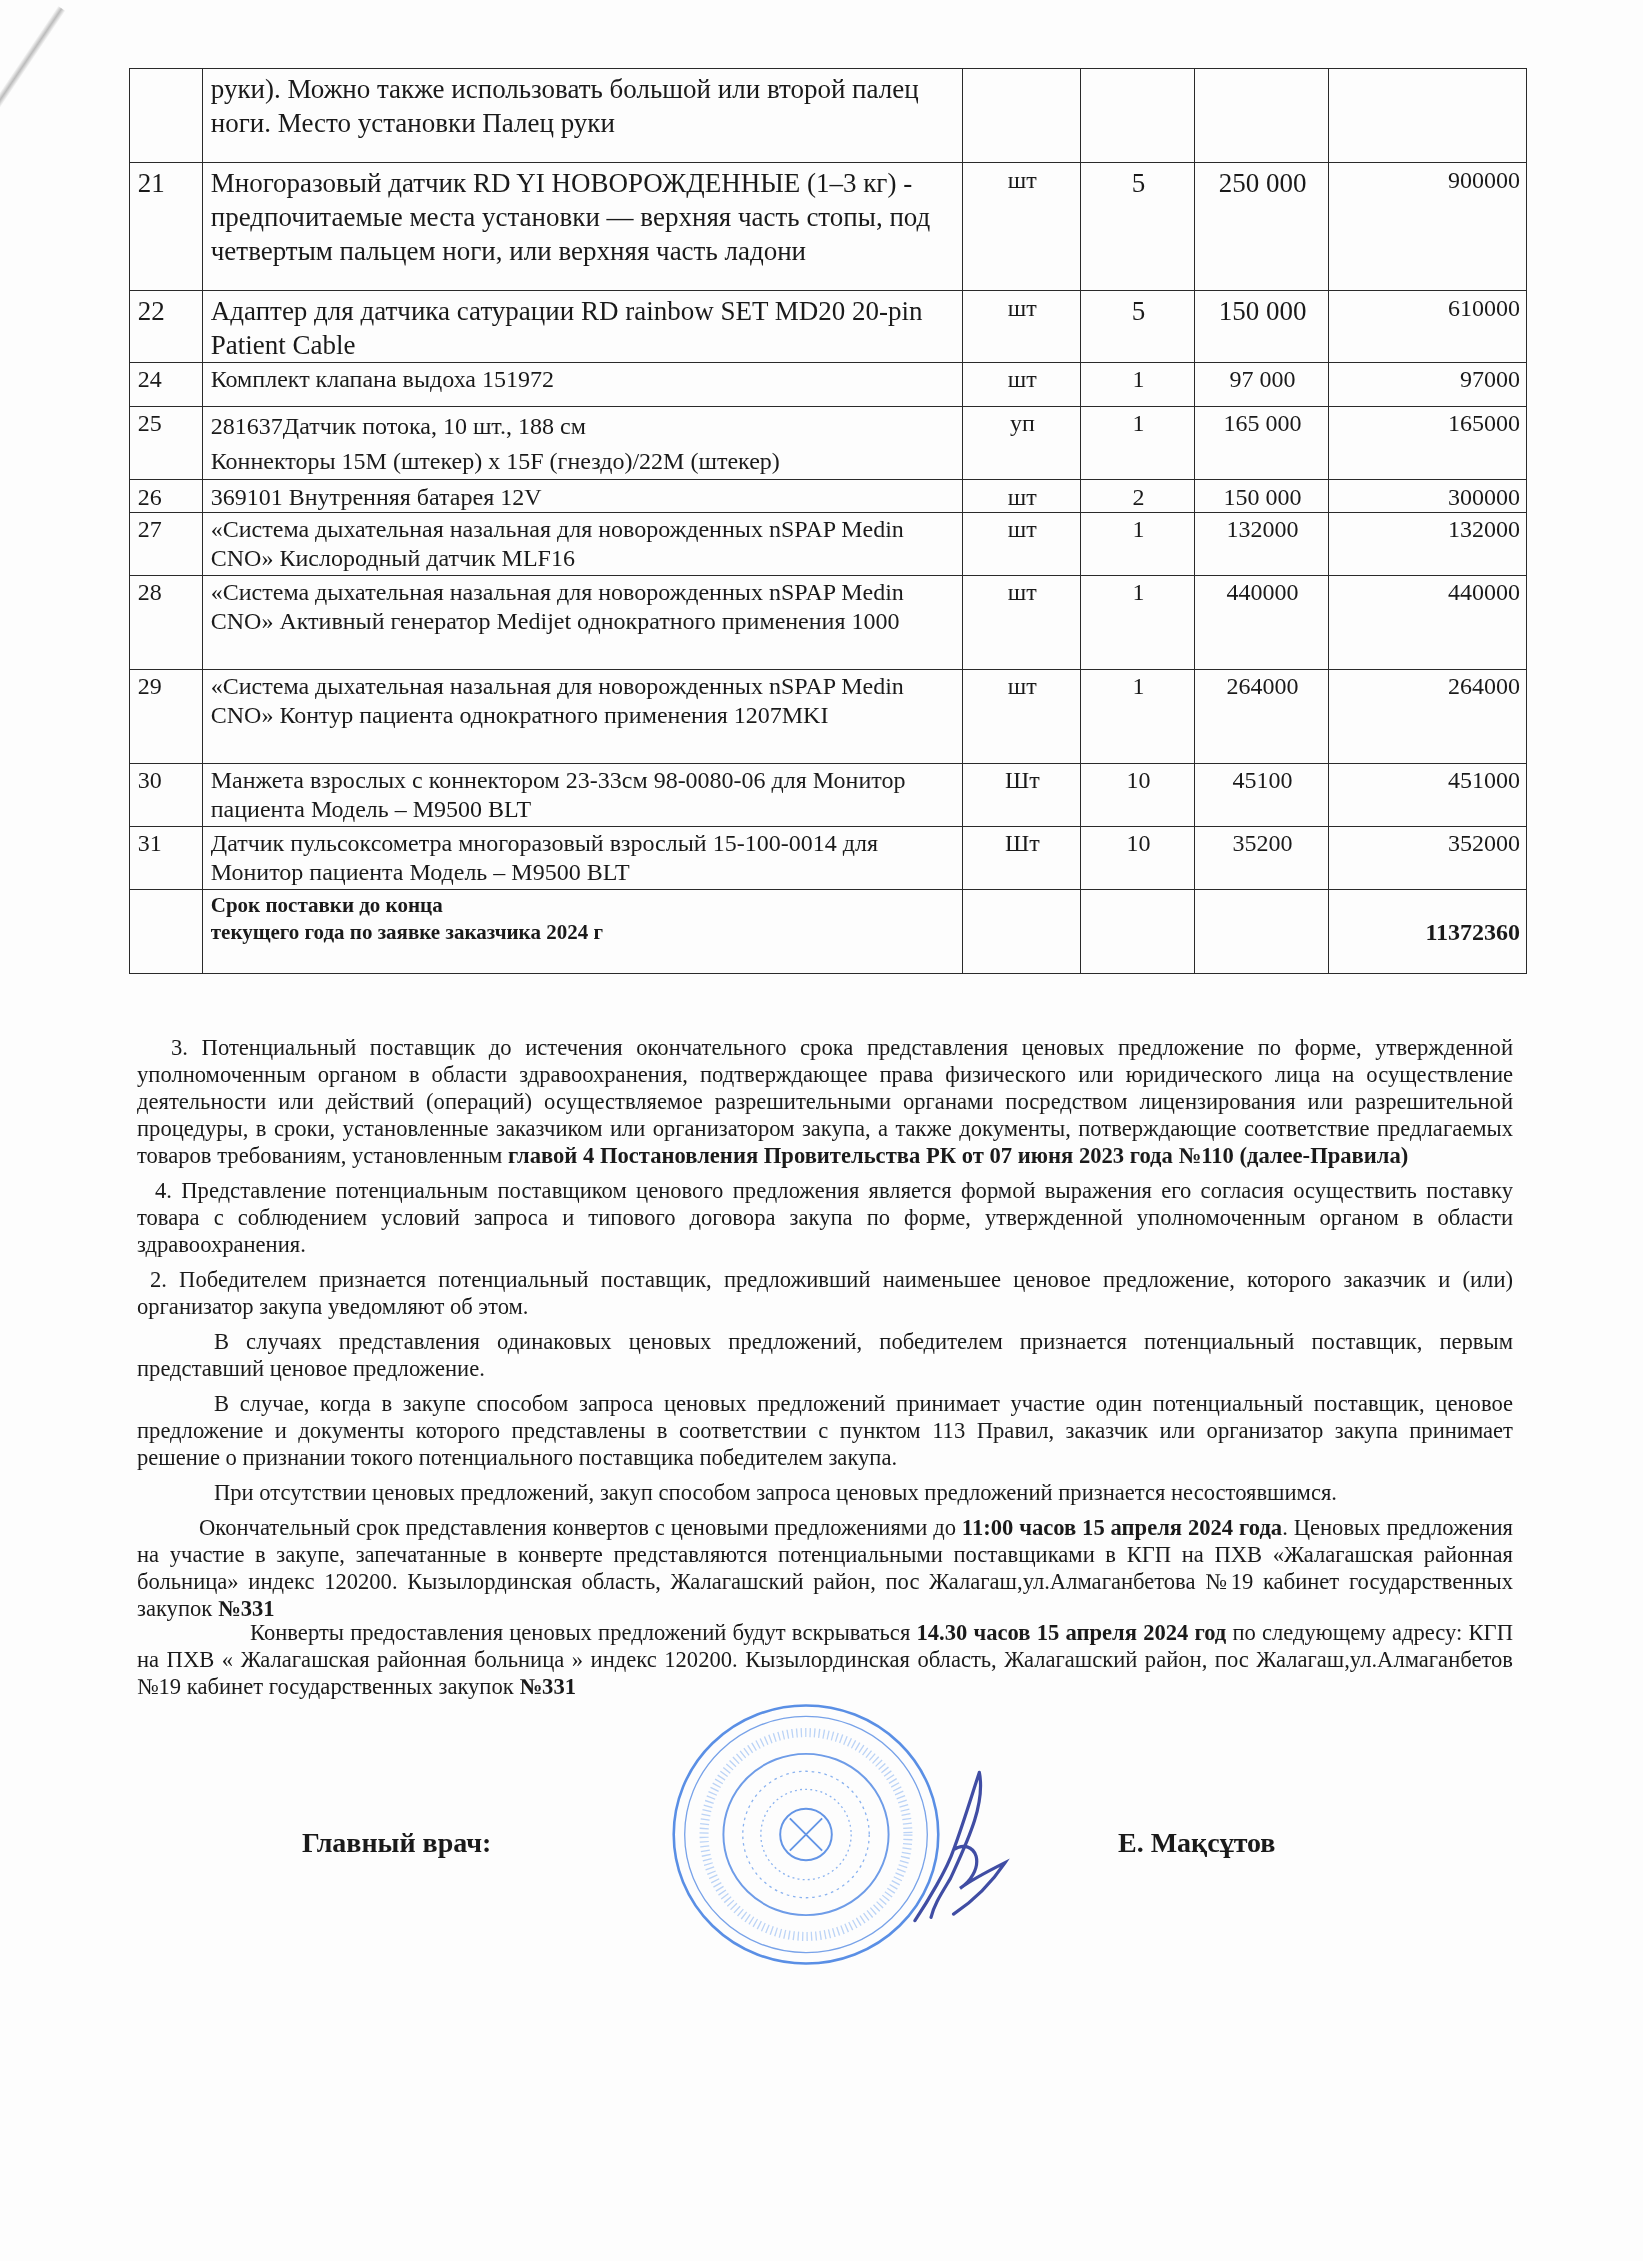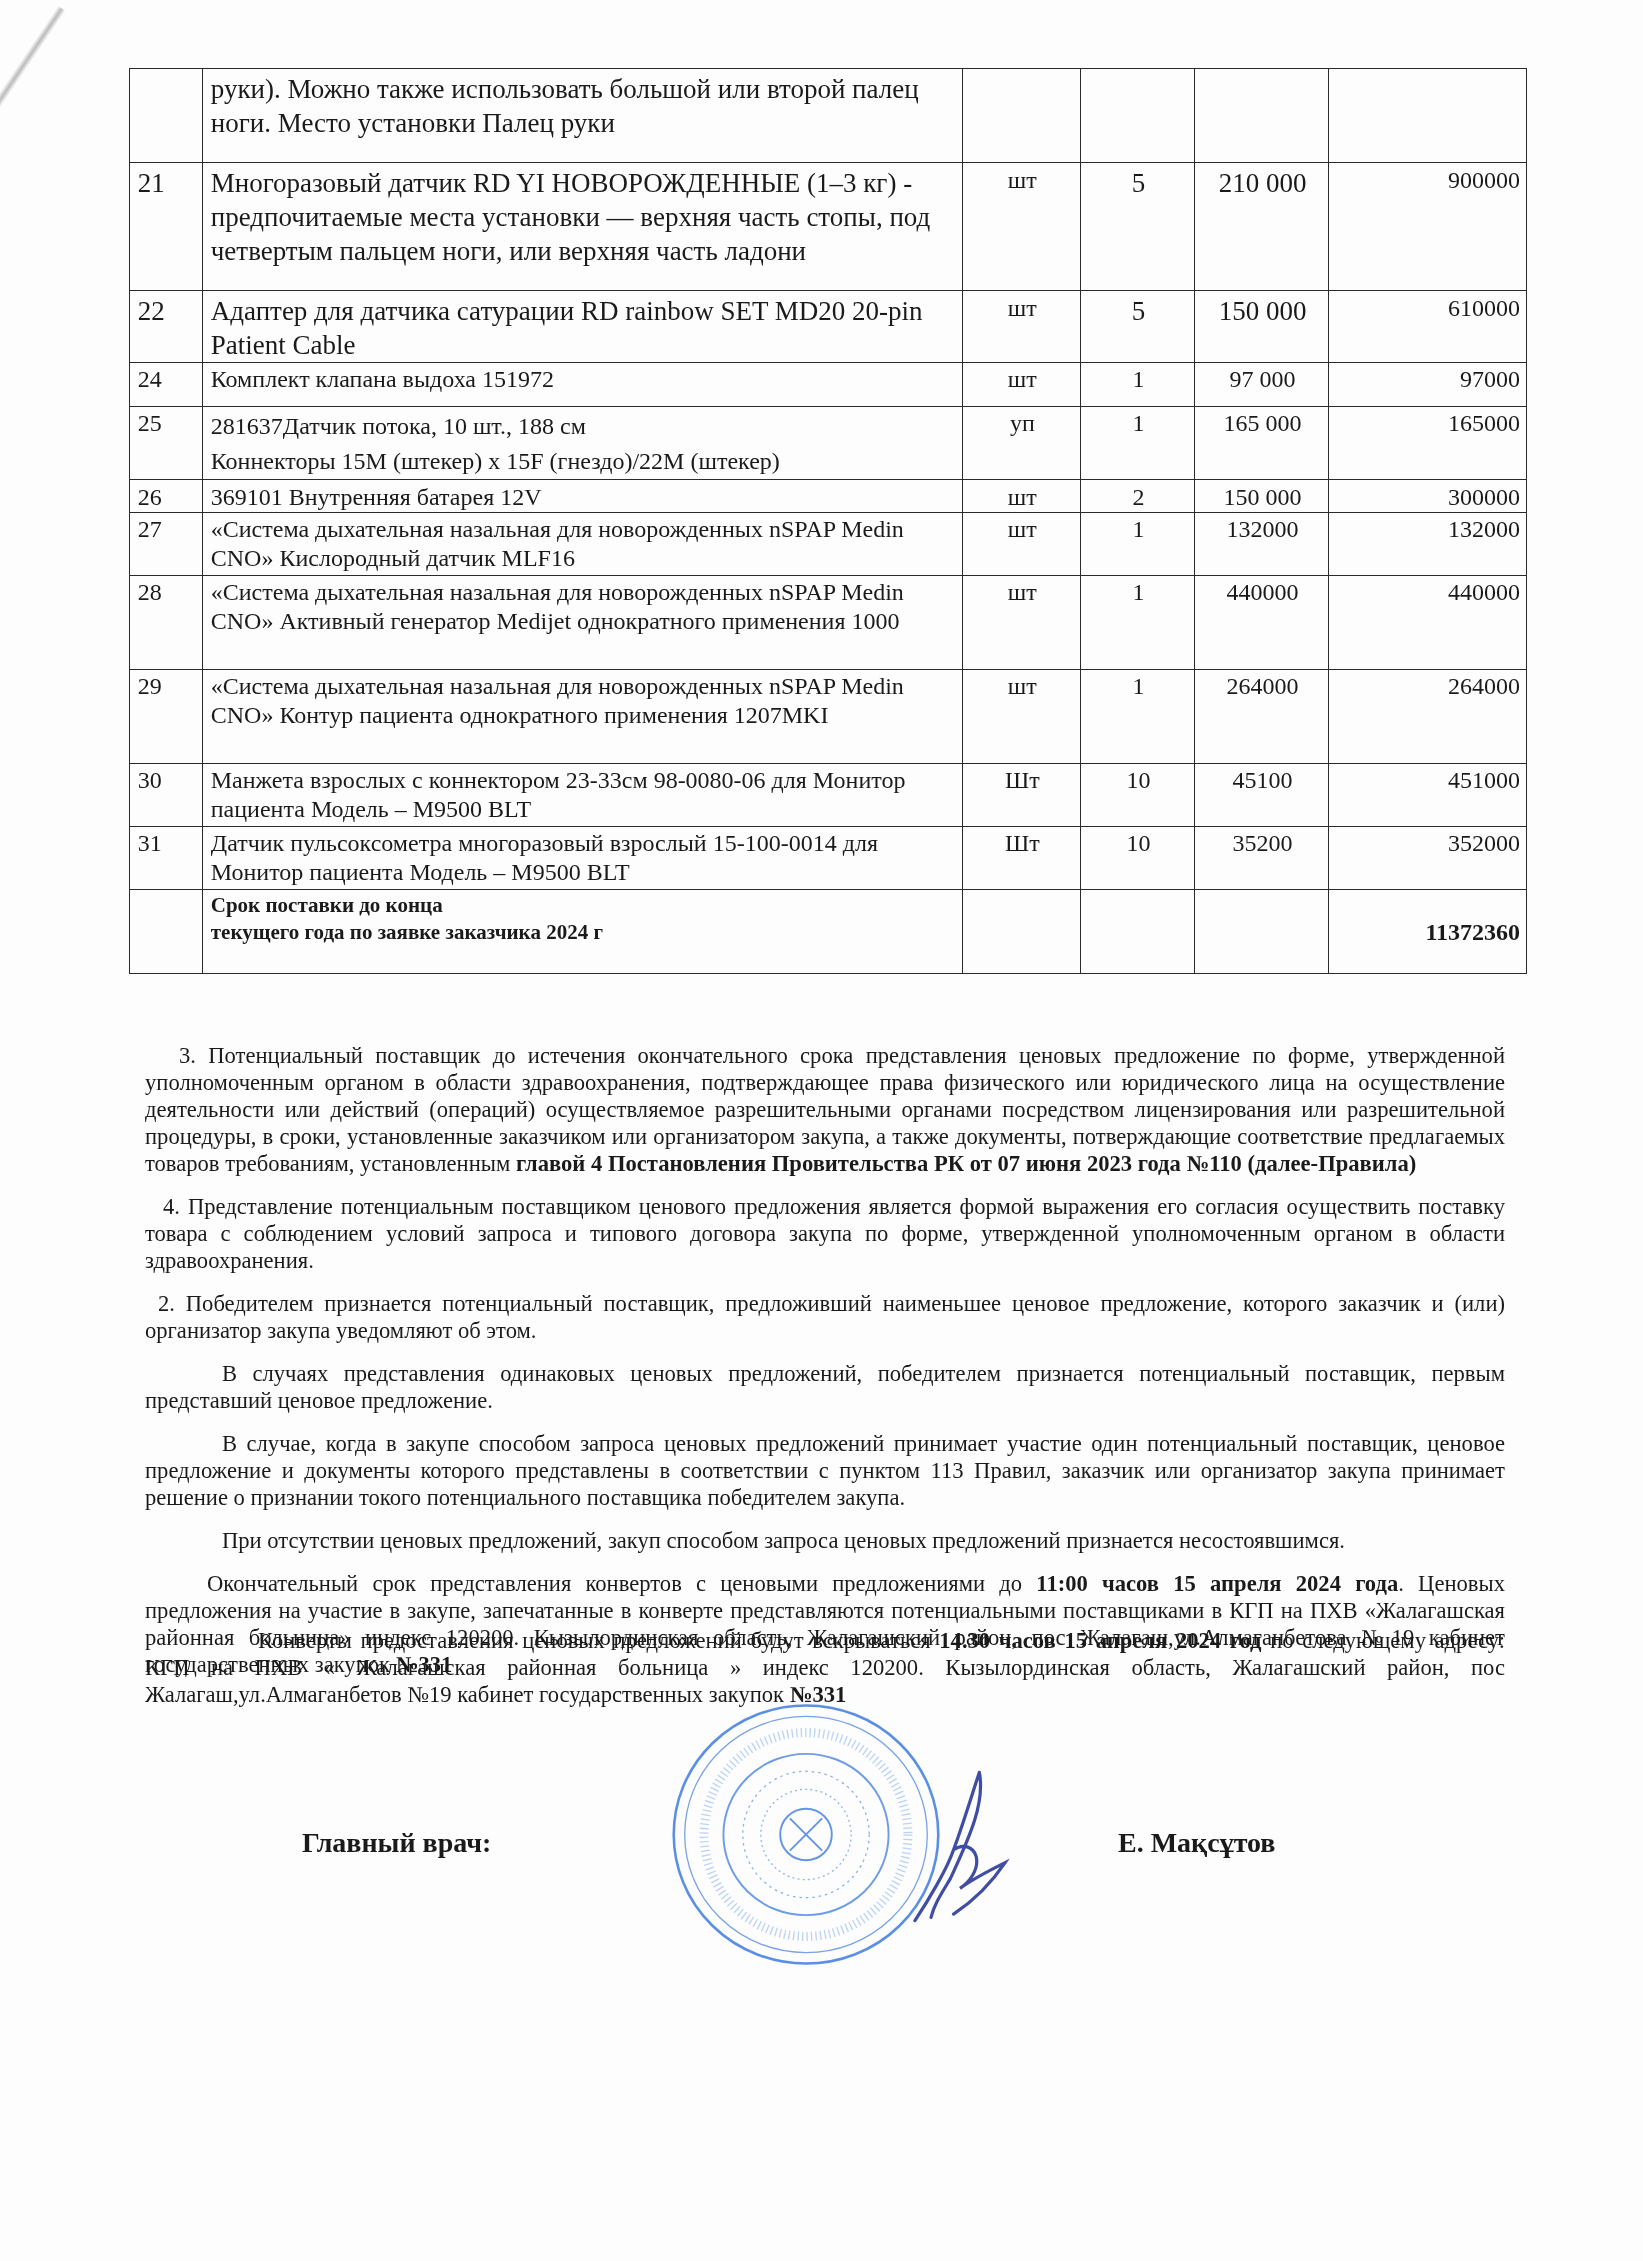--- a/index.html
+++ b/index.html
@@ -18,21 +18,21 @@
   td.unit { width: 103px; text-align: center; }
   td.qty { width: 99px; text-align: center; }
   td.price { width: 119px; text-align: center; }
   td.total { width: 183px; text-align: right; padding-right: 22px; }
   .big { font-size: 27px; line-height: 34px; }
   .bold { font-weight: bold; }
   .total-cell { vertical-align: middle !important; font-weight: bold; }
 
   .text { position: absolute; left: 129px; width: 1392px; font-size: 22.6px; line-height: 27px;
           text-align: justify; }
-  .text p { margin: 16px; }
+  .text p { margin: 8px; }
   .indent1 { text-indent: 34px; }
   .indent2 { text-indent: 77px; }
   .b { font-weight: bold; }
 
   .signature-row { position: absolute; top: 1827px; left: 0; width: 1644px; height: 77px; }
   .sig-title { position: absolute; left: 302px; top: 0; font-size: 28px; font-weight: bold; }
   .sig-name { position: absolute; left: 1118px; top: 0; font-size: 28px; font-weight: bold; }
   .stamp { position: absolute; left: 664px; top: 1699px; width: 284px; height: 271px; }
   .sign { position: absolute; left: 902px; top: 1766px; width: 116px; height: 161px; }
 </style>
@@ -50,21 +50,21 @@
       <td class="unit"></td>
       <td class="qty"></td>
       <td class="price"></td>
       <td class="total"></td>
     </tr>
     <tr style="height:128px">
       <td class="num big">21</td>
       <td class="desc big">Многоразовый датчик RD YI НОВОРОЖДЕННЫЕ (1–3 кг) - предпочитаемые места установки — верхняя часть стопы, под четвертым пальцем ноги, или верхняя часть ладони</td>
       <td class="unit">шт</td>
       <td class="qty big">5</td>
-      <td class="price big">210 000</td>
+      <td class="price big">250 000</td>
       <td class="total">900000</td>
     </tr>
     <tr style="height:67px">
       <td class="num big">22</td>
       <td class="desc big">Адаптер для датчика сатурации RD rainbow SET MD20 20-pin Patient Cable</td>
       <td class="unit">шт</td>
       <td class="qty big">5</td>
       <td class="price big">150 000</td>
       <td class="total">610000</td>
     </tr>

